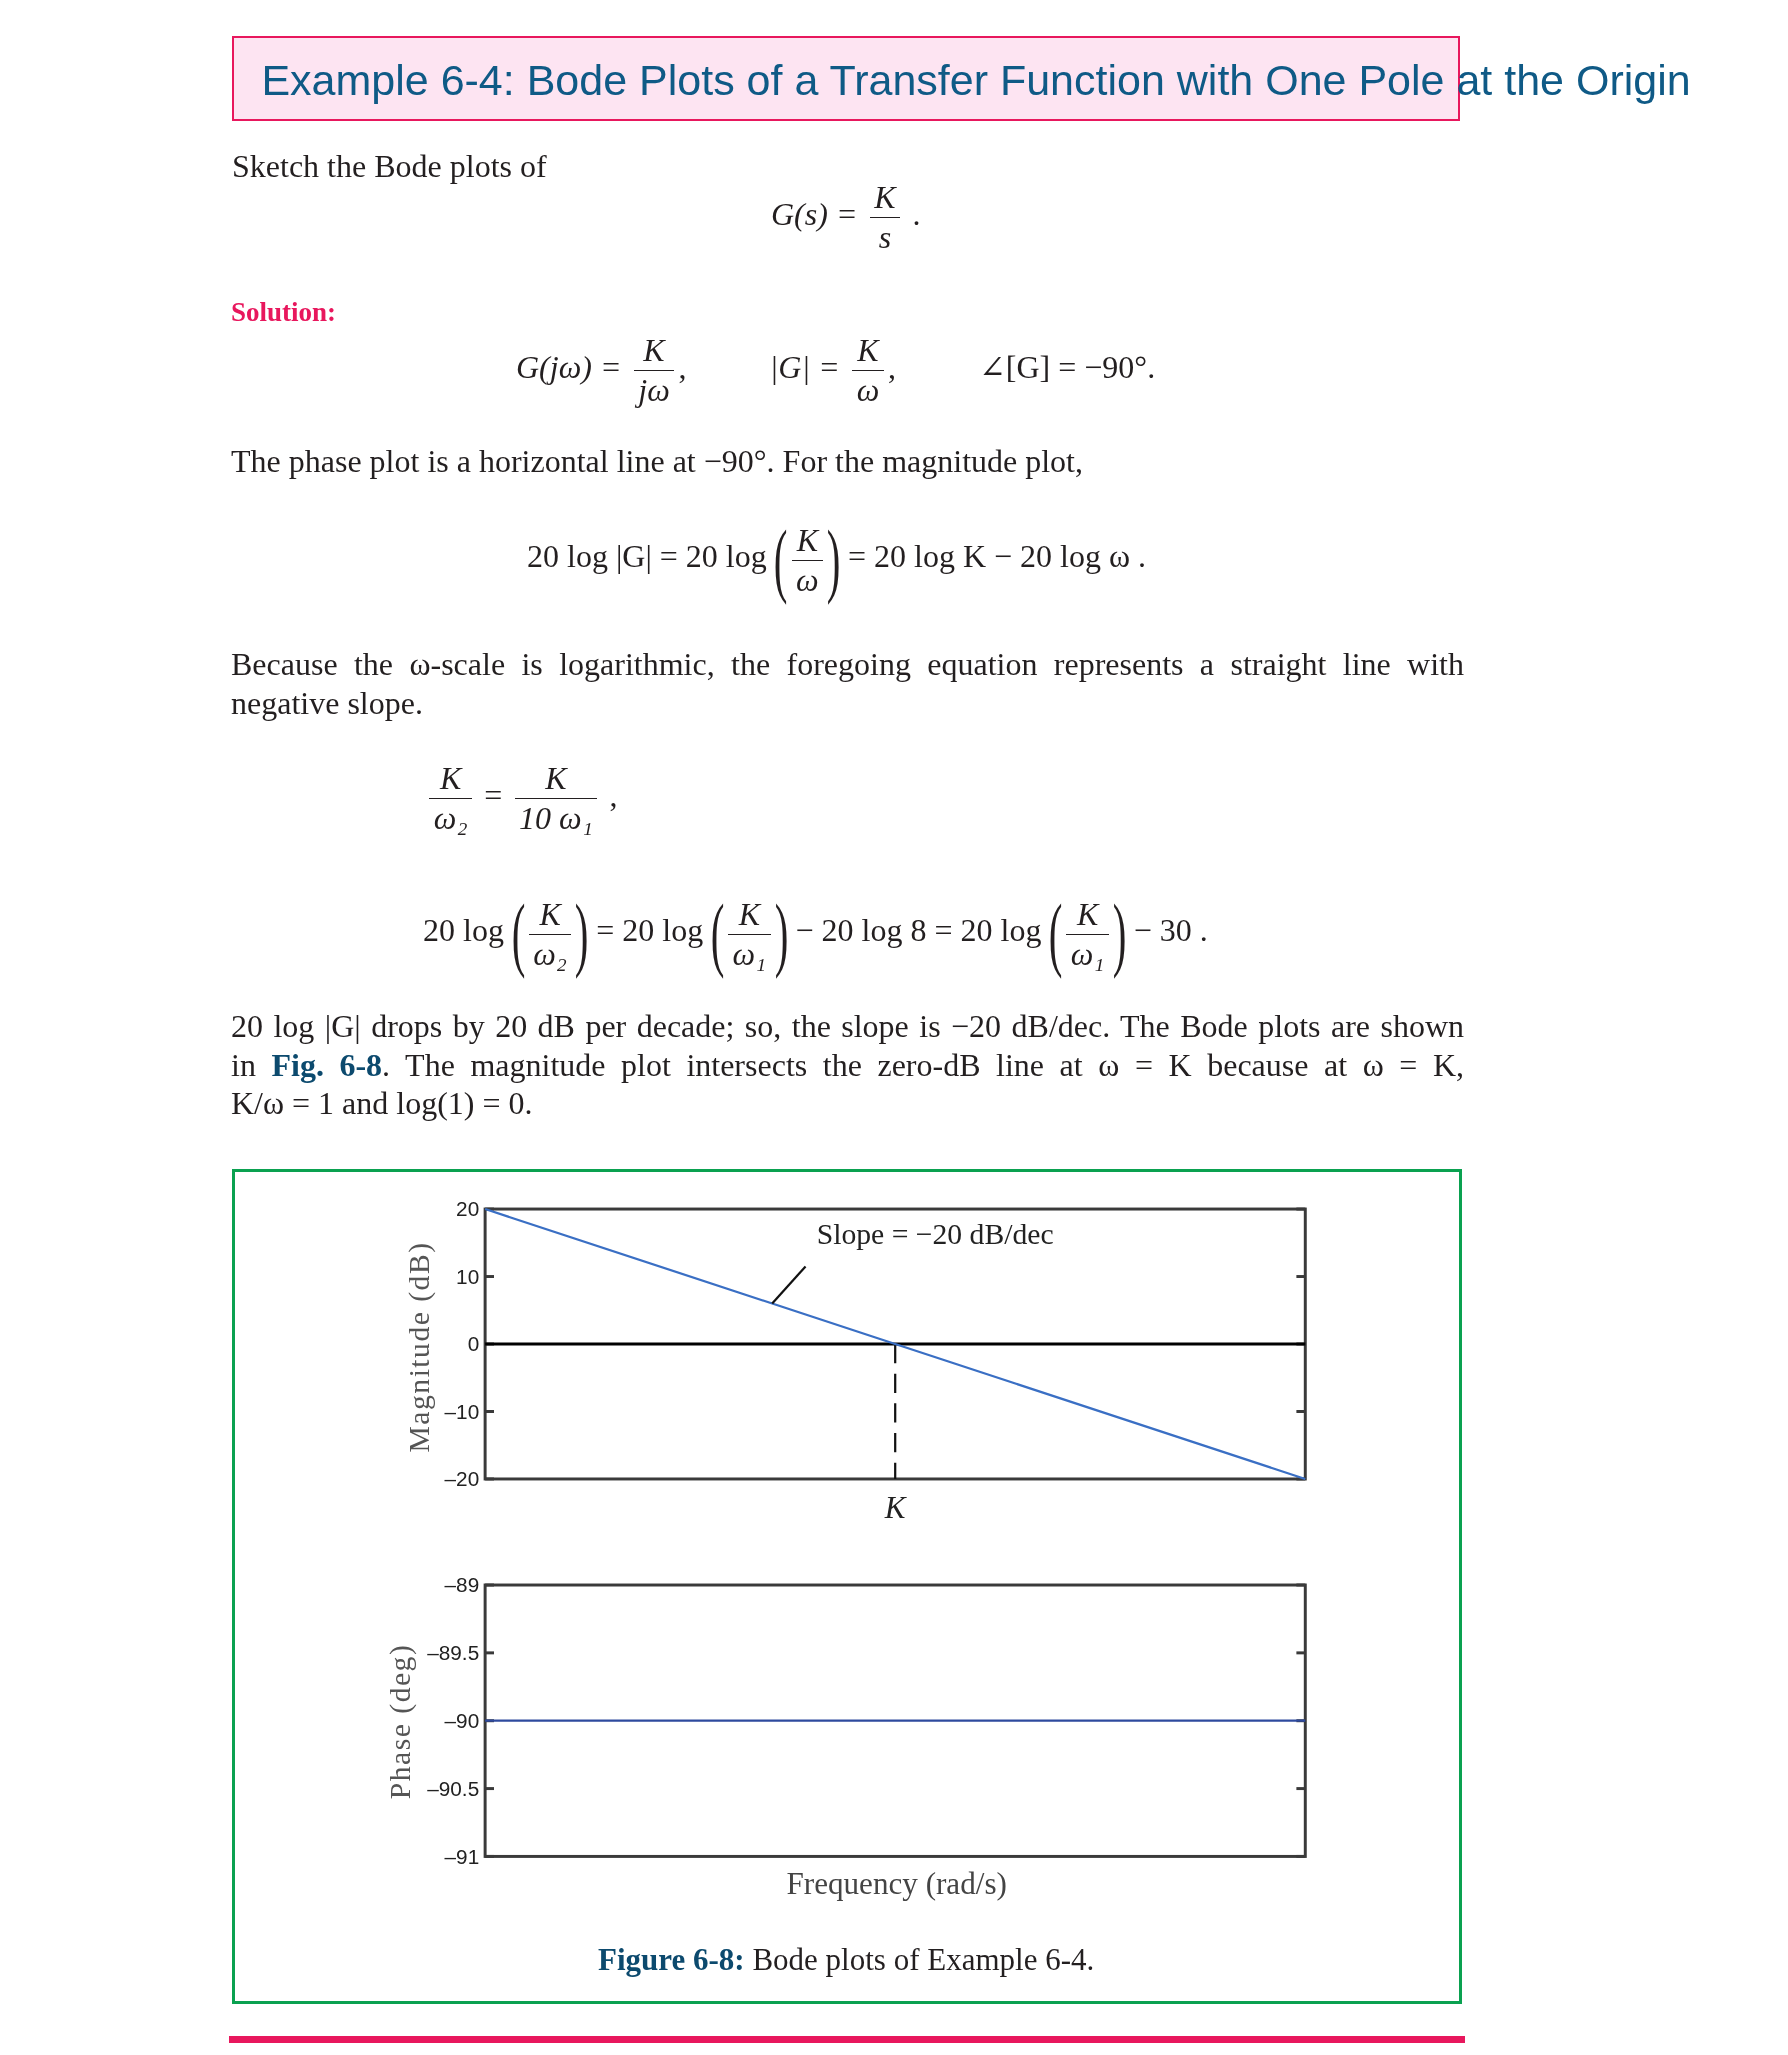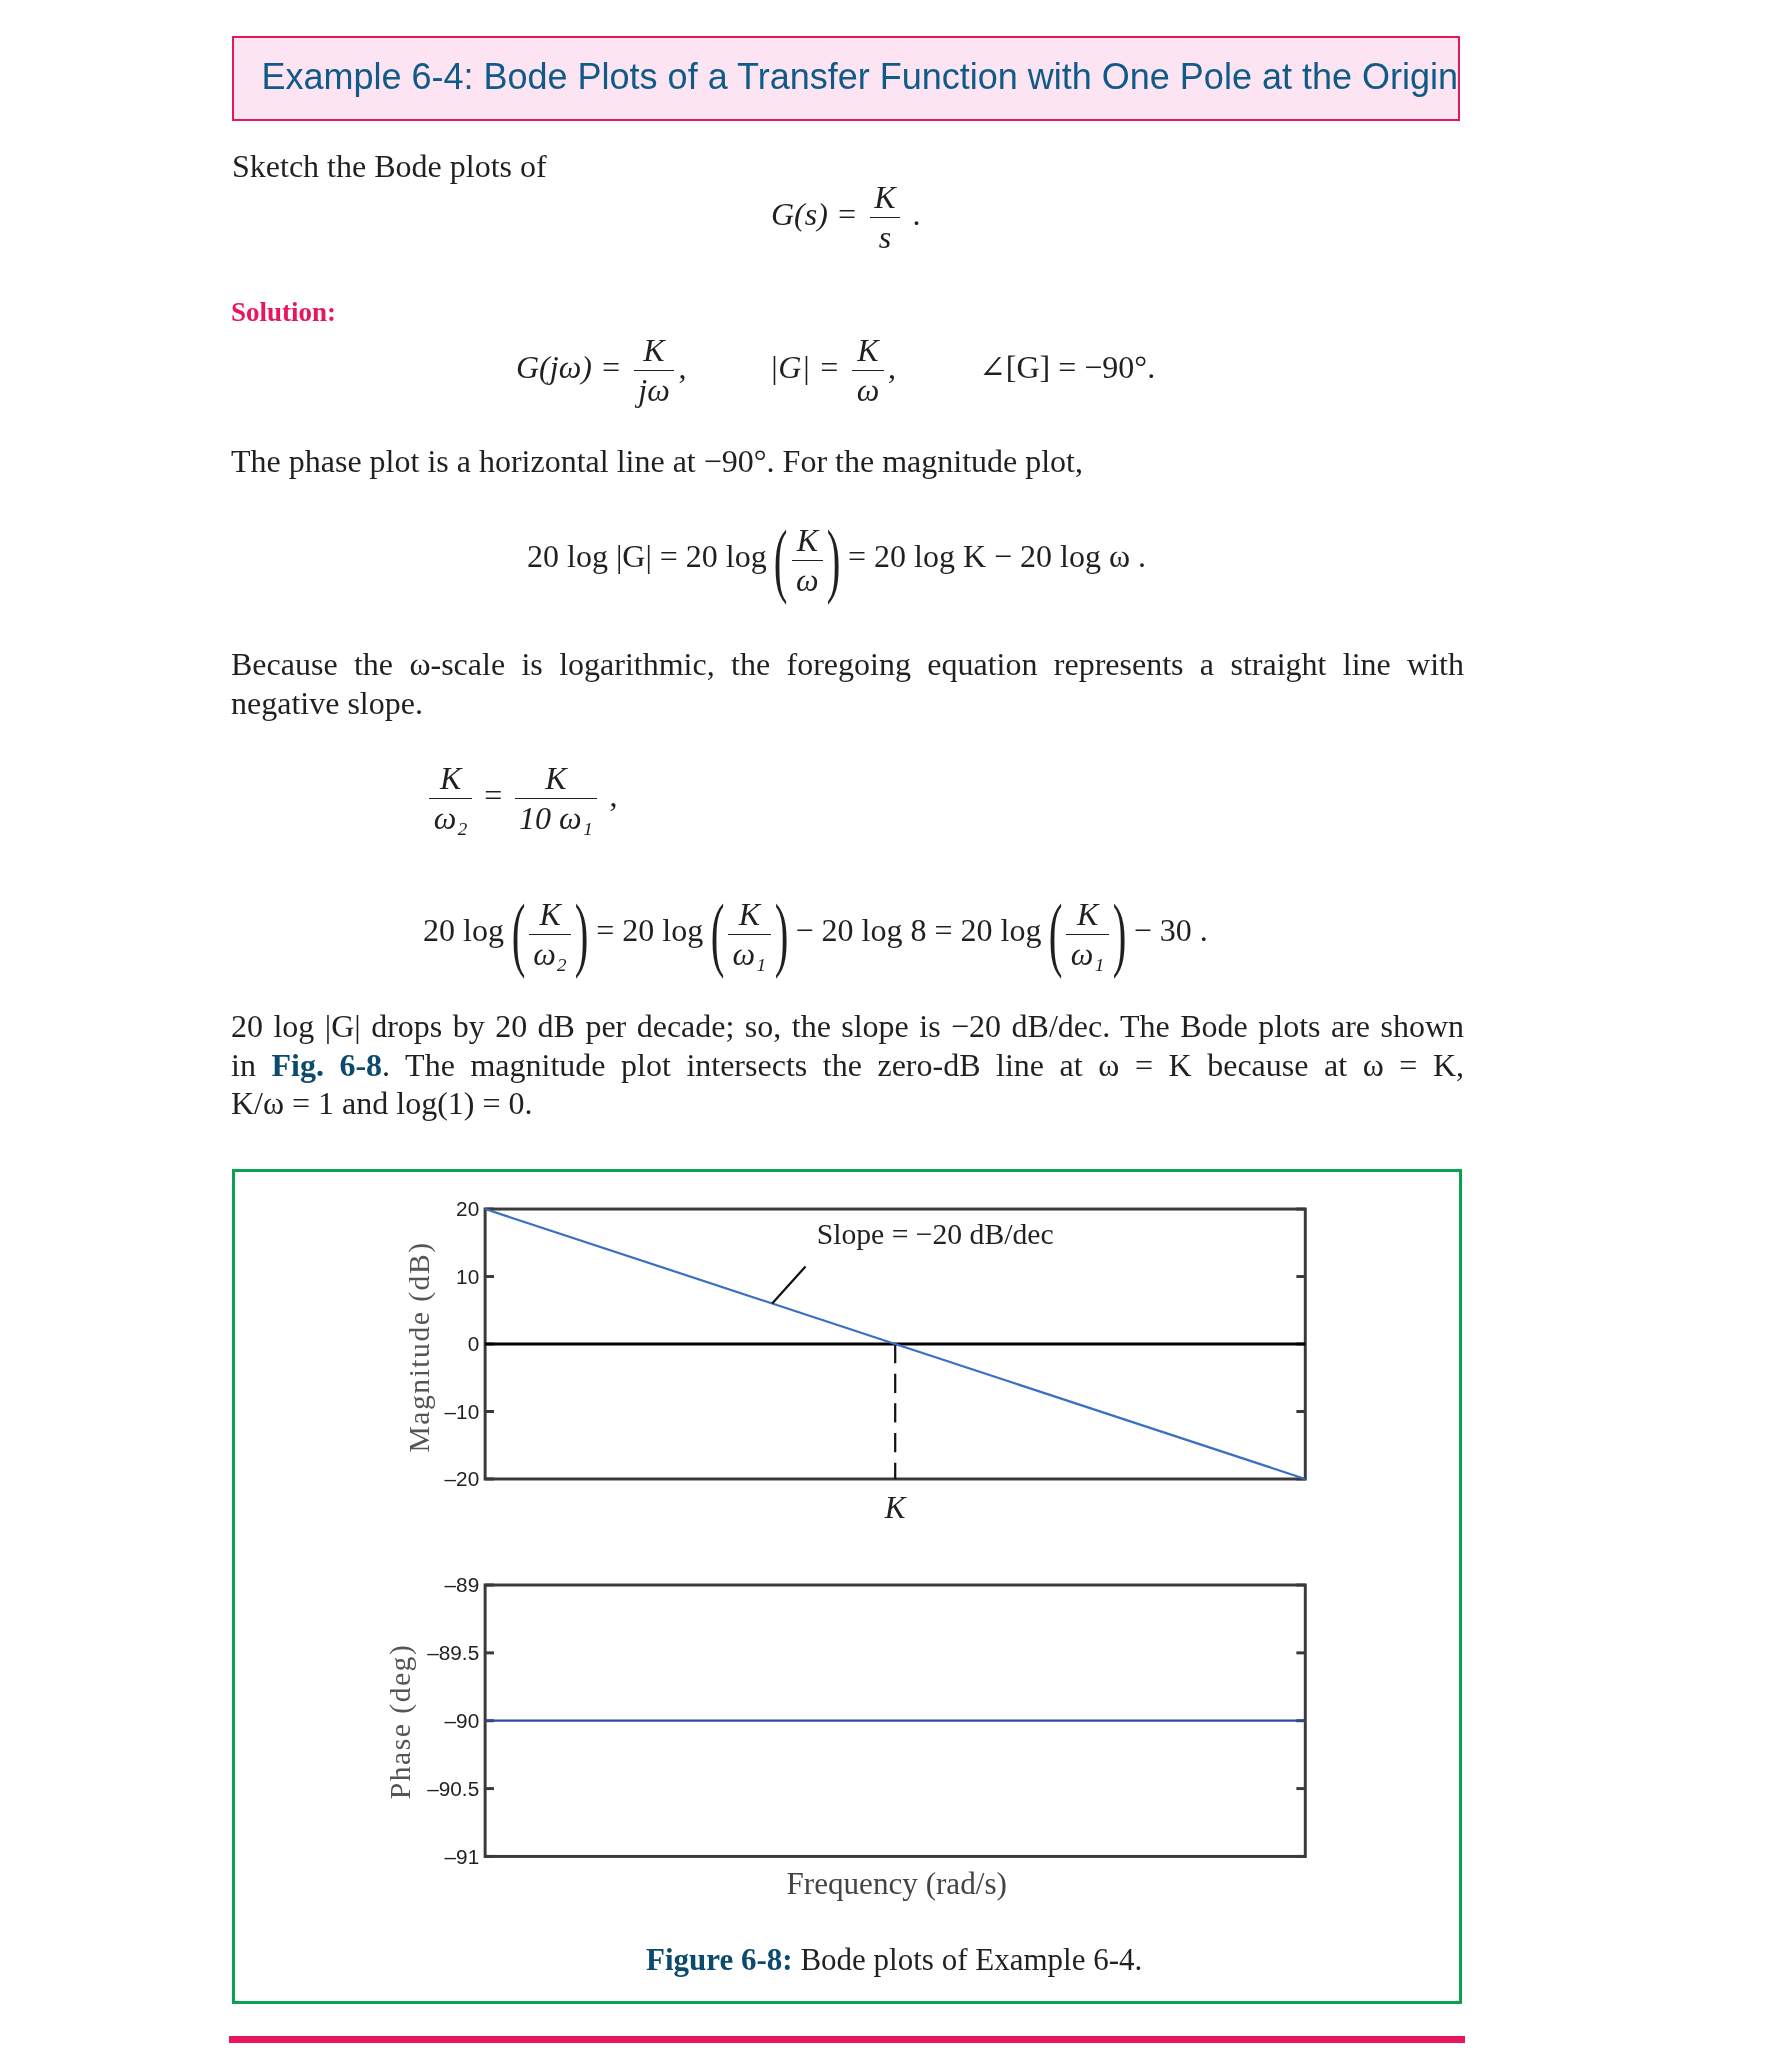--- a/index.html
+++ b/index.html
@@ -2,21 +2,21 @@
 <html style="font-size:12px"><head>
 <meta charset="utf-8">
 <style>
   html, body { margin:0; padding:0; background:#fff; }
   body { width:1789px; height:2056px; position:relative; overflow:hidden;
          font-family:"Liberation Serif", "DejaVu Serif", serif; color:#231f20; }
   .abs { position:absolute; }
   .header-box { left:232px; top:36px; width:1228px; height:85px; background:#fde4f2;
                 border:2.2px solid #e8175d; box-sizing:border-box; }
   .header-title { position:absolute; left:27.4px; top:18px; font-family:"Liberation Sans", sans-serif;
-                  font-size:36px; color:#0f5a86; white-space:nowrap; }
+                  font-size:43px; color:#0f5a86; white-space:nowrap; }
   .p { font-size:32px; line-height:39px; white-space:nowrap; }
   .just { width:1233px; text-align:justify; text-align-last:justify; white-space:normal; }
   .solution { font-weight:bold; color:#e8175d; font-size:27px; }
   .eq { font-size:32px; white-space:nowrap; }
   i { font-style:italic; }
   .frac { display:inline-block; vertical-align:middle; text-align:center; margin:0 4.4px; }
   .frac .num { display:block; padding:0 4.4px; border-bottom:1.5px solid #231f20; line-height:39px; }
   .frac .den { display:block; padding:0 4.4px; line-height:39px; }
   .paren { font-size:82px; font-weight:100; vertical-align:middle; line-height:1; display:inline-block; transform:scaleX(0.5); margin:0 -7.4px; color:#231f20; }
   .green { color:#0c4a6e; font-weight:bold; }
@@ -155,18 +155,18 @@
       <line x1="341" x2="353" y1="835.5" y2="835.5" stroke="#3a3a3a" stroke-width="4"></line>
       <line x1="1435" x2="1447" y1="835.5" y2="835.5" stroke="#3a3a3a" stroke-width="4"></line>
       <text x="333" y="845.5" text-anchor="end" font-size="28" fill="#222">–90.5</text>
       <line x1="341" x2="353" y1="927" y2="927" stroke="#3a3a3a" stroke-width="4"></line>
       <line x1="1435" x2="1447" y1="927" y2="927" stroke="#3a3a3a" stroke-width="4"></line>
       <text x="333" y="937" text-anchor="end" font-size="28" fill="#222">–91</text>
       <polyline points="341.0,744.0 1447.0,744.0" fill="none" stroke="#2e4a9e" stroke-width="3"></polyline>
     </g>
 </svg>
 
-<div class="abs fig-caption" style="left:598px; top:1942px;margin-left:48px;">
+<div class="abs fig-caption" style="left:598px; top:1942px;">
   <span class="green">Figure 6-8:</span><span> Bode plots of Example 6-4.</span>
 </div>
 
 <div class="abs bottom-rule"></div>
 
 
 </body></html>

